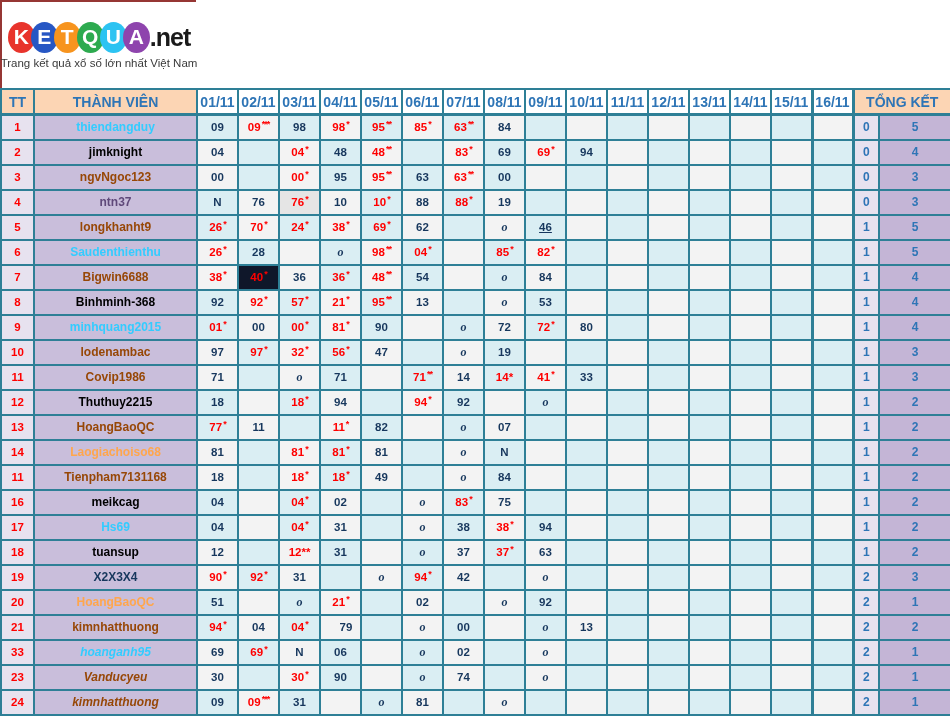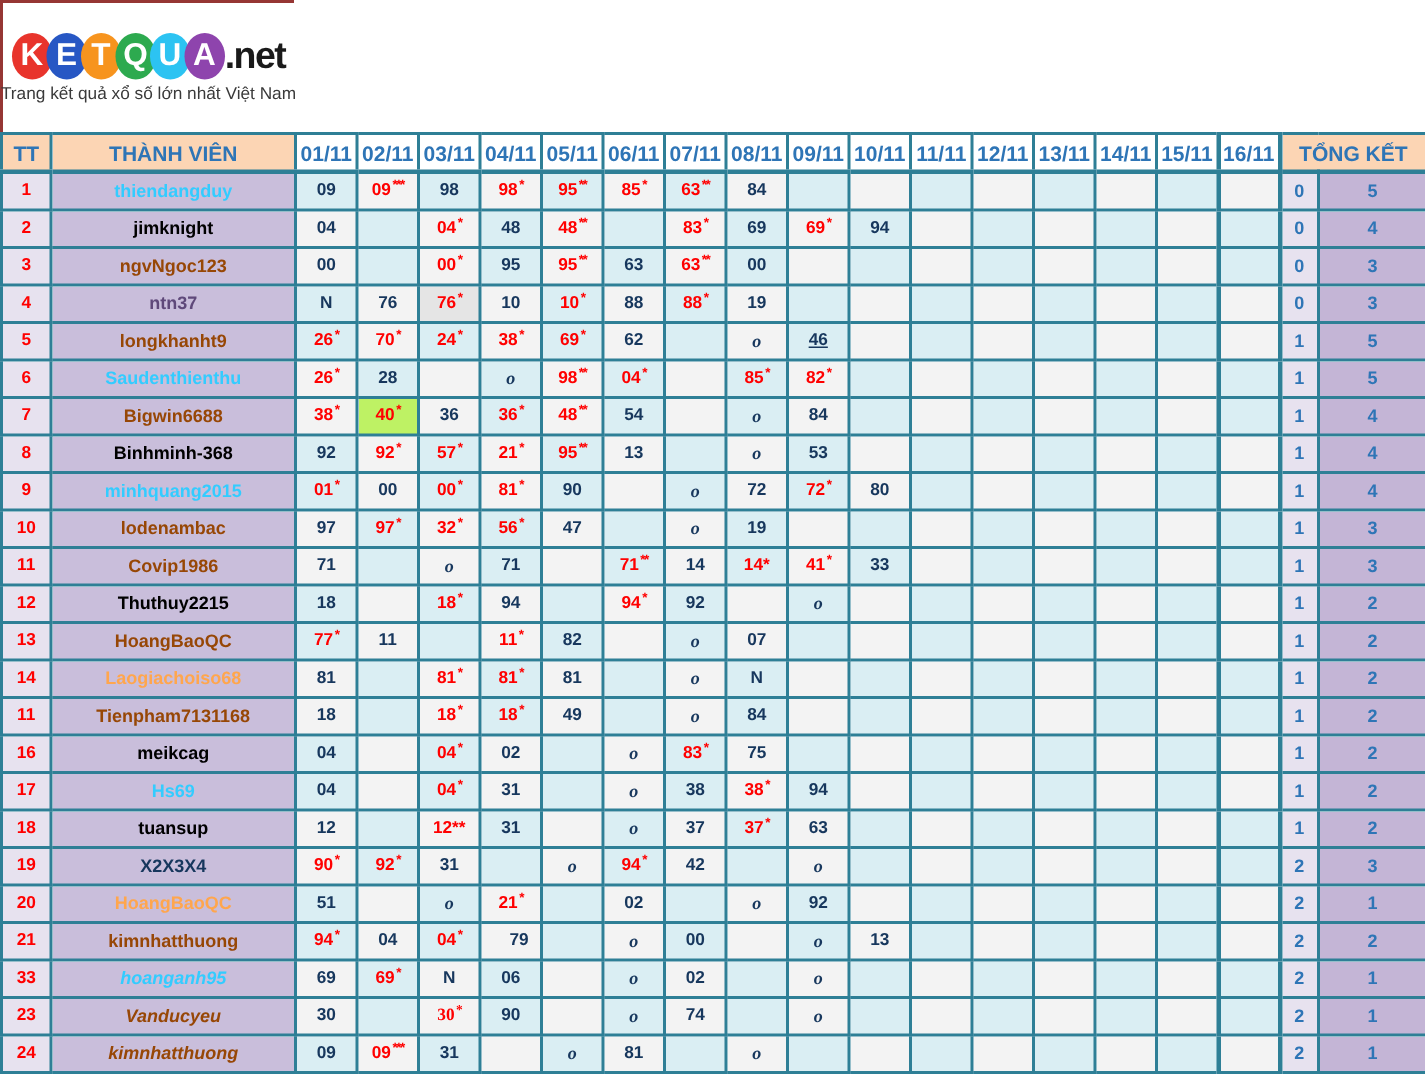--- a/index.html
+++ b/index.html
@@ -235,21 +235,21 @@
           <td style="background: rgb(218, 238, 243);"></td>
           <td style="background: rgb(243, 243, 243);"></td>
           <td class="c16" style="background: rgb(218, 238, 243);"></td>
           <td class="t1">1</td>
           <td class="t2">5</td>
         </tr>
         <tr>
           <td class="tt">7</td>
           <td class="member" style="color: rgb(151, 71, 6);">Bigwin6688</td>
           <td style="background: rgb(243, 243, 243);"><span class="red">38<span class="st">*</span></span></td>
-          <td style="background: #bef264; margin-left: 20px;"><span class="red">40<span class="st">*</span></span></td>
+          <td style="background: #0f172a; margin-left: 20px;"><span class="red">40<span class="st">*</span></span></td>
           <td style="background: rgb(243, 243, 243);">36</td>
           <td style="background: rgb(218, 238, 243);"><span class="red">36<span class="st">*</span></span></td>
           <td style="background: rgb(243, 243, 243);"><span class="red">48<span class="st">**</span></span></td>
           <td style="background: rgb(218, 238, 243);">54</td>
           <td style="background: rgb(243, 243, 243);"></td>
           <td style="background: rgb(218, 238, 243);"><span class="oo">o</span></td>
           <td style="background: rgb(243, 243, 243);">84</td>
           <td style="background: rgb(218, 238, 243);"></td>
           <td style="background: rgb(243, 243, 243);"></td>
           <td style="background: rgb(218, 238, 243);"></td>
@@ -588,21 +588,21 @@
           <td style="background: rgb(243, 243, 243);"></td>
           <td class="c16" style="background: rgb(218, 238, 243);"></td>
           <td class="t1">2</td>
           <td class="t2">1</td>
         </tr>
         <tr>
           <td class="tt">23</td>
           <td class="member italic-name" style="color: rgb(151, 71, 6);">Vanducyeu</td>
           <td style="background: rgb(243, 243, 243);">30</td>
           <td style="background: rgb(218, 238, 243);"></td>
-          <td style="background: rgb(243, 243, 243); font-family: Liberation Serif, serif;"><span class="red">30<span class="st">*</span></span></td>
+          <td style="background: rgb(243, 243, 243);"><span class="red">30<span class="st">*</span></span></td>
           <td style="background: rgb(218, 238, 243);">90</td>
           <td style="background: rgb(243, 243, 243);"></td>
           <td style="background: rgb(218, 238, 243);"><span class="oo">o</span></td>
           <td style="background: rgb(243, 243, 243);">74</td>
           <td style="background: rgb(218, 238, 243);"></td>
           <td style="background: rgb(243, 243, 243);"><span class="oo">o</span></td>
           <td style="background: rgb(218, 238, 243);"></td>
           <td style="background: rgb(243, 243, 243);"></td>
           <td style="background: rgb(218, 238, 243);"></td>
           <td style="background: rgb(243, 243, 243);"></td>

